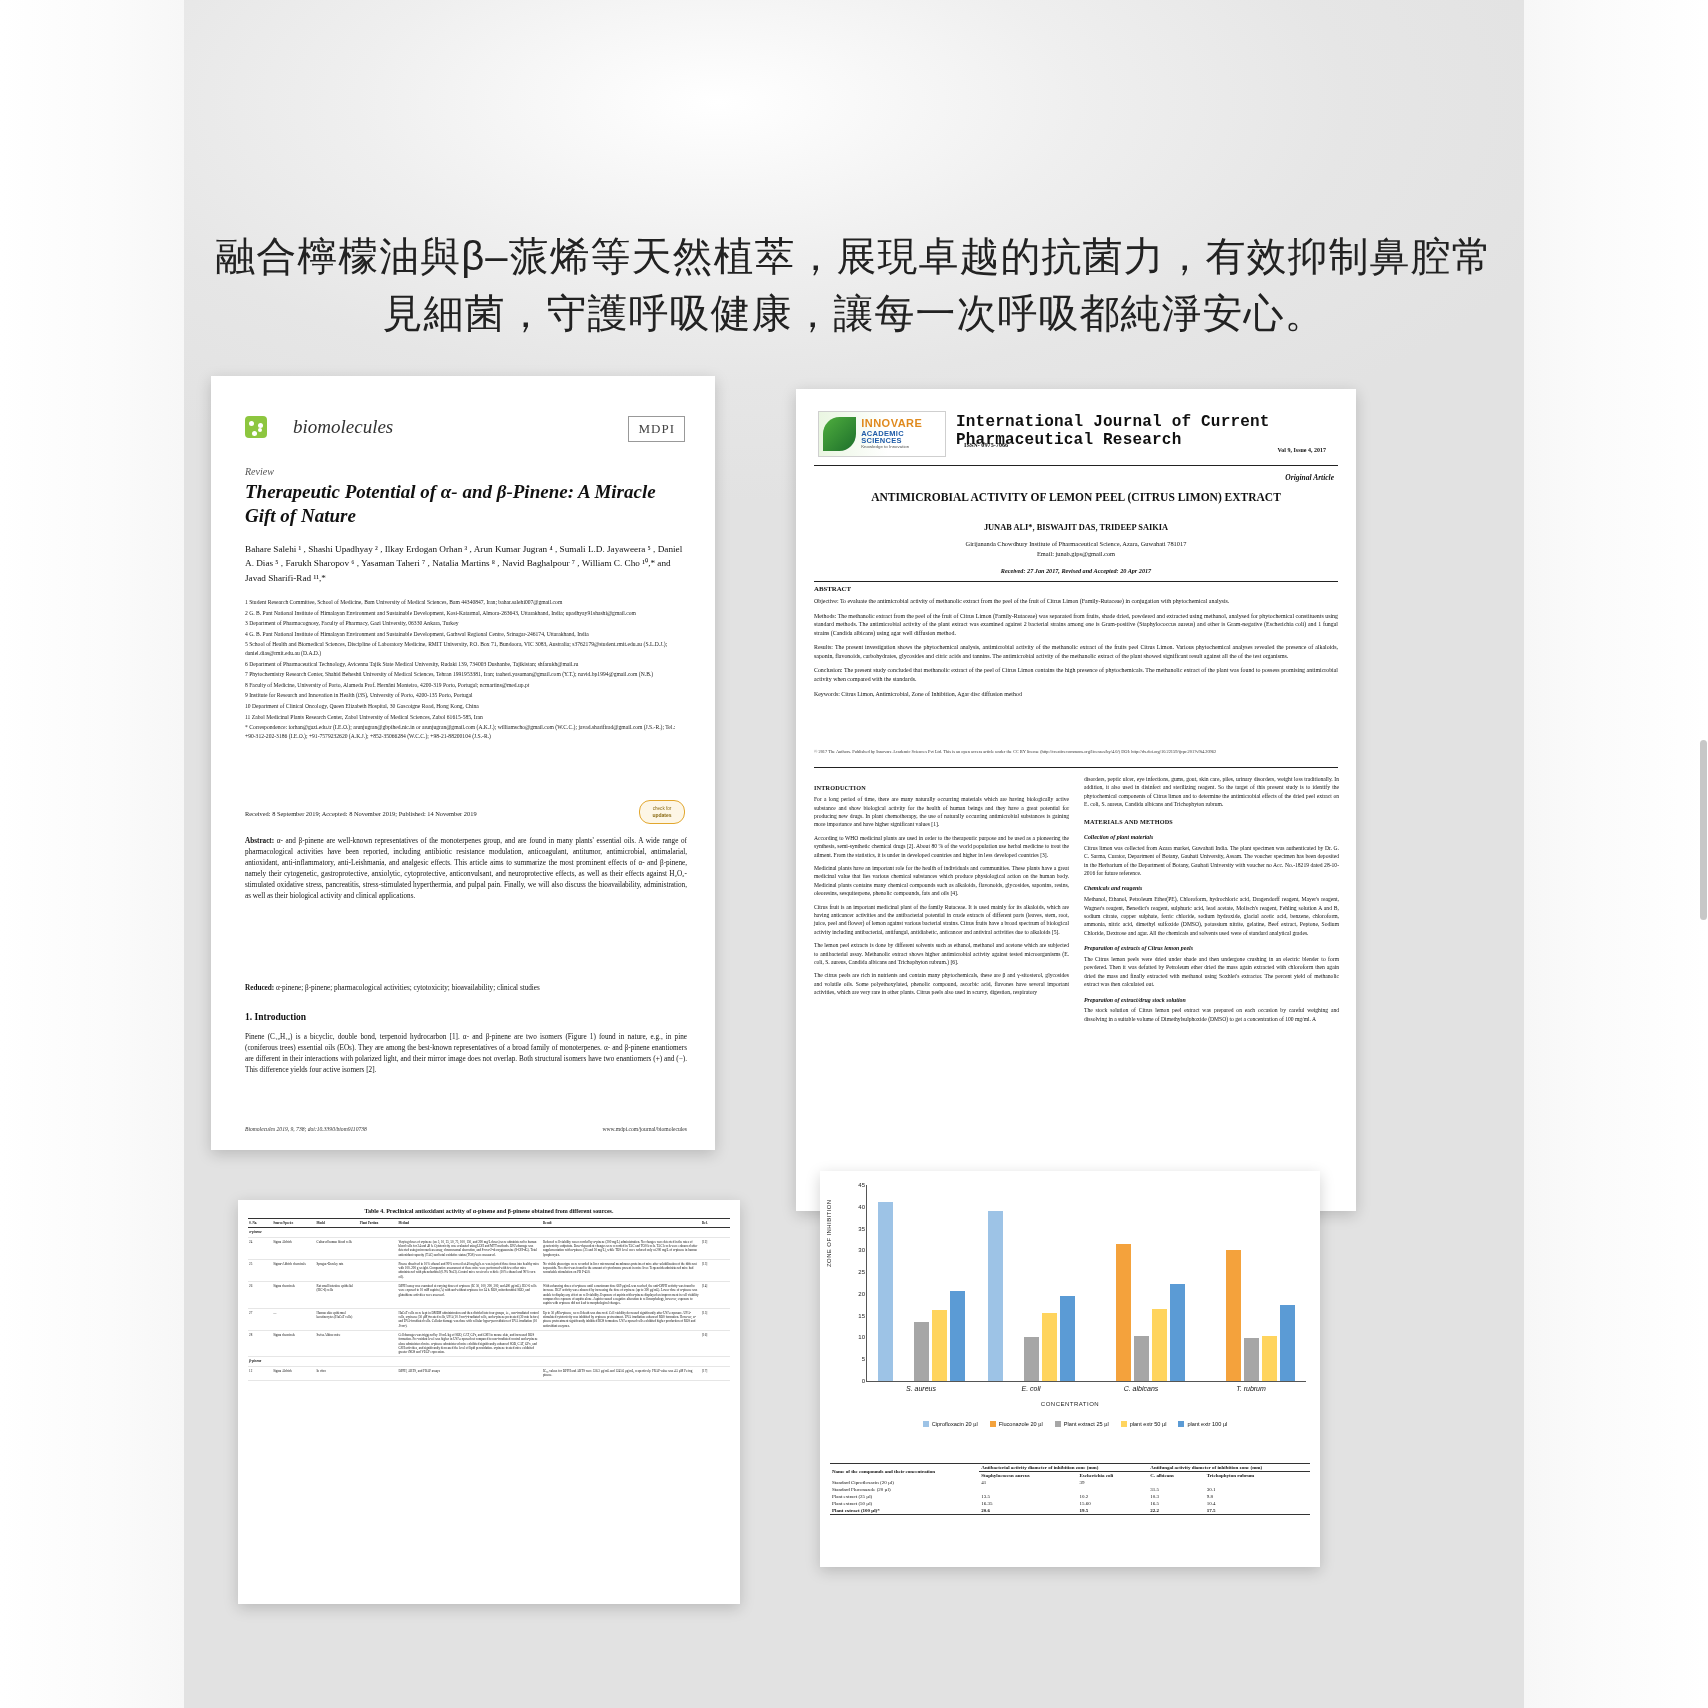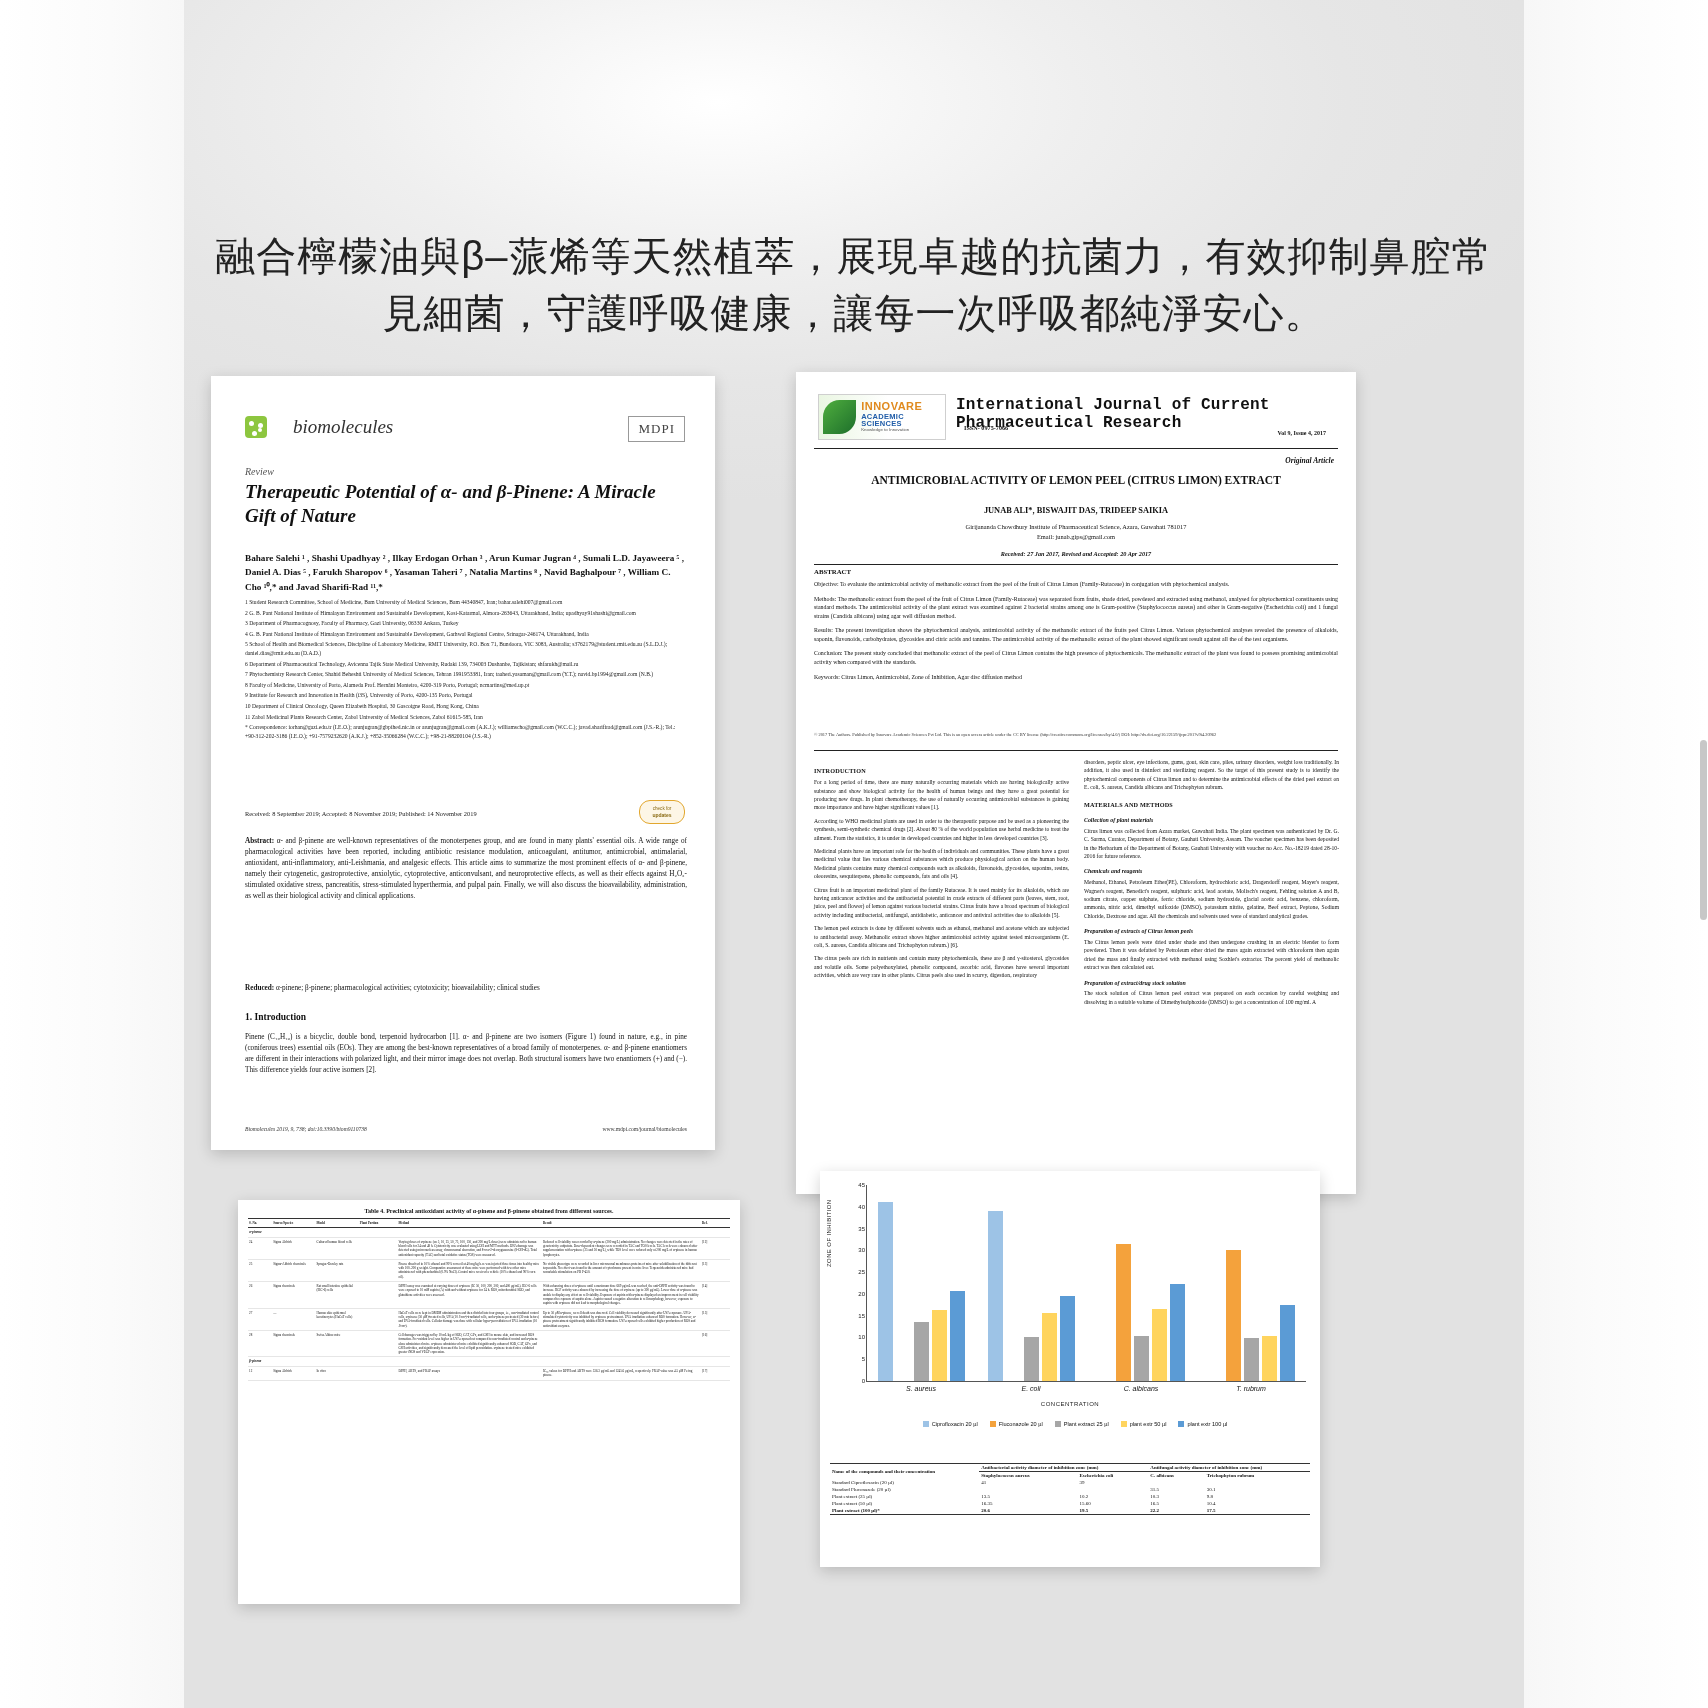--- a/index.html
+++ b/index.html
@@ -37,21 +37,21 @@
     letter-spacing:1px;
   }
 
   
   .card{
     position:absolute;background:#fff;
     box-shadow:0 4px 14px rgba(0,0,0,.18);
     overflow:hidden;
   }
   #paper-left{left:211px;top:376px;width:504px;height:774px;}
-  #paper-right{left:796px;top:372px;width:560px;height:822px;}
+  #paper-right{left:796px;top:389px;width:560px;height:822px;}
   #table-card{left:238px;top:1200px;width:502px;height:404px;}
   #chart-card{left:820px;top:1171px;width:500px;height:396px;}
 
   .scroll-track{
     position:absolute;right:1px;top:740px;width:7px;height:180px;
     background:#bdbdbd;border-radius:4px;opacity:.85;
   }
 
   
   .bio-head{position:absolute;left:34px;top:40px;display:flex;align-items:center;gap:26px;}
@@ -67,21 +67,21 @@
     padding:4px 9px;font-size:13px;color:#444;letter-spacing:1px;
     font-family:"Liberation Serif",serif;
   }
   .review-tag{position:absolute;left:34px;top:90px;font-size:10px;font-style:italic;color:#555;font-family:"Liberation Serif",serif;}
   .paper-title{
     position:absolute;left:34px;right:28px;top:104px;
     font-family:"Liberation Serif",serif;font-weight:bold;font-size:19px;line-height:1.28;color:#111;font-style:italic;
   }
   .authors{
     position:absolute;left:34px;right:28px;top:166px;
-    font-family:"Liberation Serif",serif;font-size:9.2px;line-height:1.55;color:#111;font-weight:bold;margin-top:9px;
+    font-family:"Liberation Serif",serif;font-size:9.2px;line-height:1.55;color:#111;font-weight:normal;
   }
   .affil{
     position:absolute;left:34px;right:28px;top:222px;
     font-family:"Liberation Serif",serif;font-size:5.6px;line-height:1.62;color:#222;
   }
   .affil div{margin-bottom:1.5px;}
   .recv{position:absolute;left:34px;top:434px;font-family:"Liberation Serif",serif;font-size:6.4px;color:#222;}
   .updates{
     position:absolute;right:30px;top:424px;width:44px;height:22px;
     border:1px solid #e2a72e;border-radius:11px;background:#fdf6e6;

